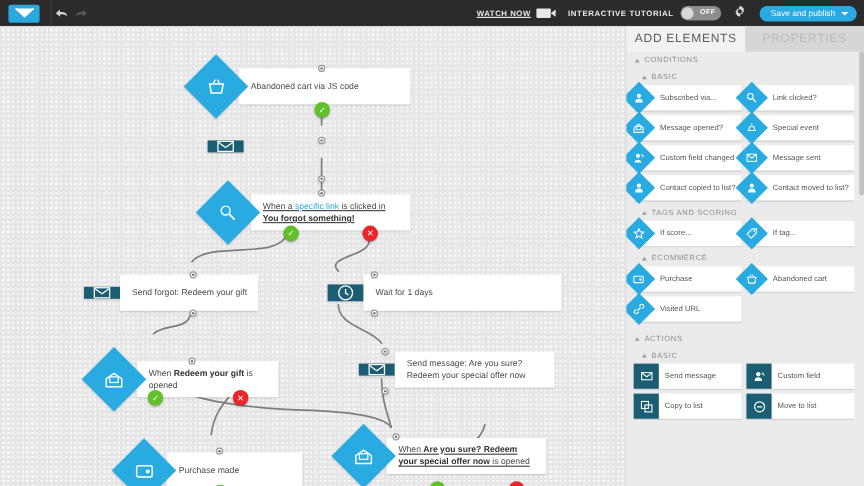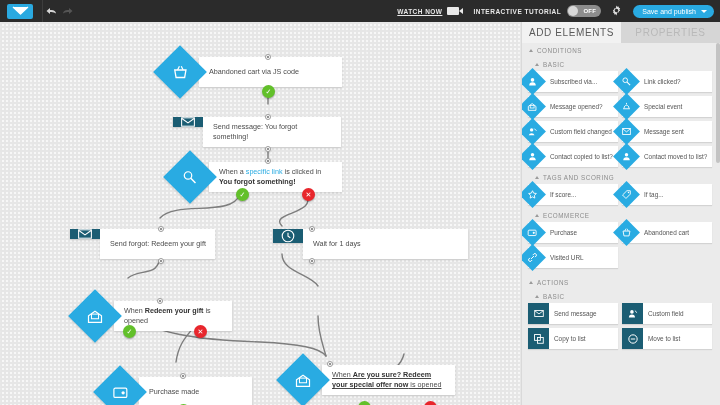--- a/index.html
+++ b/index.html
@@ -55,21 +55,21 @@
     background-image:
       repeating-linear-gradient(to right, #e6e6e6 0 2px, transparent 2px 4px),
       repeating-linear-gradient(to bottom, #e6e6e6 0 2px, transparent 2px 4px);
     background-size: 100% 1px, 1px 100%;
     background-position: 0 0, 0 0;
     overflow:hidden;
   }
   #gridlayer{ position:absolute; inset:0; pointer-events:none; }
   #wires { position:absolute; left:0; top:0; width:521px; height:383px; }
 
-  .node { position:absolute; display:flex; align-items:flex-start; filter:drop-shadow(0 1px 1px rgba(0,0,0,.14)); }
+  .node { position:absolute; display:flex; align-items:center; filter:drop-shadow(0 1px 1px rgba(0,0,0,.14)); }
   .node .body {
     background:#fff; min-height:30px; display:flex; align-items:center;
     padding:3px 8px 3px 10px; font-size:7.2px; color:#4b4b4b; line-height:1.45;
   }
   .node.trigger .icon {
     width:38px; height:38px; background:#29abe2; transform:rotate(45deg);
     position:absolute; left:-19px; top:50%; margin-top:-19px;
     display:flex; align-items:center; justify-content:center;
   }
   .node.trigger .icon > * { transform:rotate(-45deg); }
@@ -197,33 +197,32 @@
       <div class="badge ok" style="left:82px; top:28px;">✓</div>
     </div>
 
     <div class="node action" style="left:173px; top:95px; width:168px;">
       <div class="icon">
         <svg width="14" height="10" viewBox="0 0 16 11">
             <rect x=".7" y=".7" width="14.6" height="9.6" fill="none" stroke="#fff" stroke-width="1.2"></rect>
             <path d="M1 1.5 L8 6.5 L15 1.5" fill="none" stroke="#fff" stroke-width="1.2"></path>
           </svg>
       </div>
-      <div class="body" style="width:138px;">Send message: You forgot something!</div>
       <div class="port" style="left:92px; top:-3px;"></div>
       <div class="port" style="left:92px; top:29px;"></div>
     </div>
 
     <div class="node trigger" style="left:190px; top:140px; width:152px;">
       <div class="icon">
         <svg width="15" height="14" viewBox="0 0 16 15">
             <circle cx="5.5" cy="5.5" r="4" fill="none" stroke="#fff" stroke-width="1.3"></circle>
             <path d="M8.5 8.5 L13.5 13.5" stroke="#fff" stroke-width="1.6" fill="none"></path>
           </svg>
       </div>
-      <div class="body" style="width:133px;">
+      <div class="body" style="width:133px;text-decoration:underline;">
         <span><span>When a </span><span class="lnk">specific link</span><span> is clicked in </span><b>You forgot something!</b></span>
       </div>
       <div class="port" style="left:75px; top:-4px;"></div>
       <div class="badge ok" style="left:46px; top:26px;">✓</div>
       <div class="badge no" style="left:112px; top:26px;">✕</div>
     </div>
 
     <div class="node action" style="left:70px; top:207px; width:145px;">
       <div class="icon">
         <svg width="14" height="10" viewBox="0 0 16 11">
@@ -256,20 +255,31 @@
           </svg>
       </div>
       <div class="body" style="width:118px;">
         <span><span>When </span><b>Redeem your gift</b><span> is opened</span></span>
       </div>
       <div class="port" style="left:62px; top:-3px;"></div>
       <div class="badge ok" style="left:28px; top:24px;">✓</div>
       <div class="badge no" style="left:99px; top:24px;">✕</div>
     </div>
 
+    <div class="node action" style="left:299px; top:271px; width:163px;">
+      <div class="icon">
+        <svg width="14" height="10" viewBox="0 0 16 11">
+            <rect x=".7" y=".7" width="14.6" height="9.6" fill="none" stroke="#fff" stroke-width="1.2"></rect>
+            <path d="M1 1.5 L8 6.5 L15 1.5" fill="none" stroke="#fff" stroke-width="1.2"></path>
+          </svg>
+      </div>
+      <div class="body" style="width:133px;">Send message: Are you sure? Redeem your special offer now</div>
+      <div class="port" style="left:19px; top:-3px;"></div>
+      <div class="port" style="left:19px; top:30px;"></div>
+    </div>
 
     <div class="node trigger" style="left:120px; top:355px; width:132px;">
       <div class="icon">
         <svg width="15" height="12" viewBox="0 0 16 13">
             <rect x="1" y="2" width="14" height="10" rx="1.4" fill="none" stroke="#fff" stroke-width="1.3"></rect>
             <circle cx="11" cy="7" r="1.8" fill="#fff"></circle>
           </svg>
       </div>
       <div class="body" style="width:113px;">Purchase made</div>
       <div class="port" style="left:60px; top:-4px;"></div>

